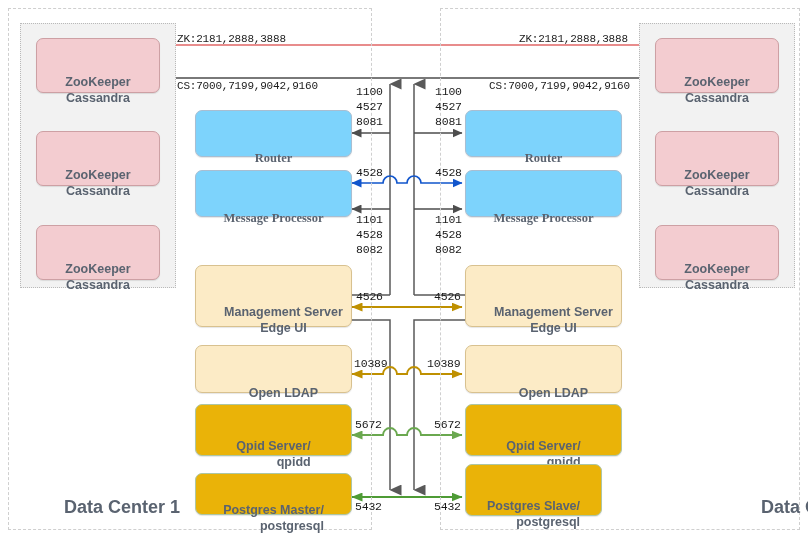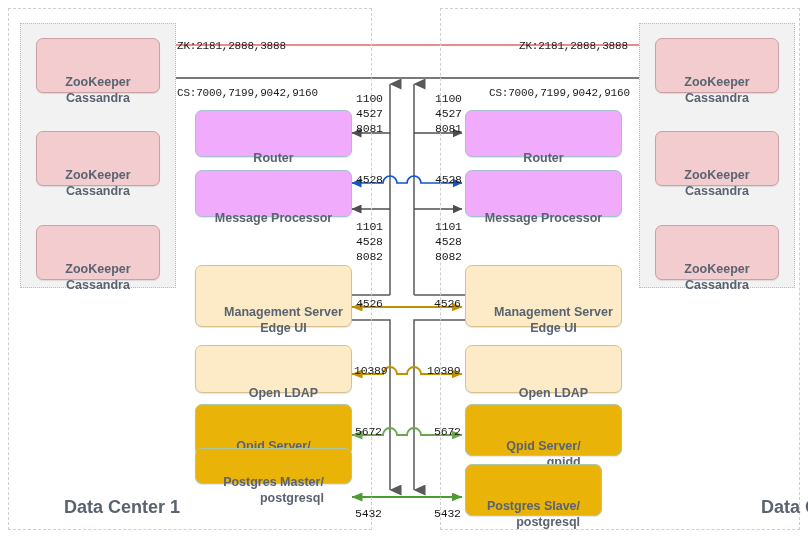--- a/index.html
+++ b/index.html
@@ -14,41 +14,40 @@
     position:absolute;box-sizing:border-box;
     border:1px solid #b0b0b0;border-radius:7px;
     display:flex;align-items:center;justify-content:center;
     text-align:center;line-height:1.28;
     font-size:12.5px;font-weight:bold;color:#5a6370;
     font-family:"Liberation Sans", sans-serif;
     box-shadow:0 1px 1px rgba(0,0,0,0.10);
   }
   .node span{display:block;pointer-events:none;white-space:pre-line;margin-top:48px;}
   .n-red{background:#f3ccd0;border-color:#cda0a4;}
-  .n-blue{background:#f0abfc;border-color:#a8bed2;}
+  .n-blue{background:#7dd3fc;border-color:#a8bed2;font-family:Liberation Serif, serif;}
   .n-yellow{background:#fcebc6;border-color:#d8c18f;padding-left:20px;}
   .n-green{background:#eab308;border-color:#adc6a4;text-align:right;}
 
   .zkgroup{
     position:absolute;box-sizing:border-box;
     background:#f2f2f2;border:1.5px dotted #b9b9b9;
   }
   .dc{
     position:absolute;box-sizing:border-box;
     border:1.4px dashed #cfcfcf;background:transparent;
   }
   .dclabel{
     position:absolute;font-size:18px;font-weight:bold;color:#5a6370;
     font-family:"Liberation Sans", sans-serif;white-space:nowrap;padding-left:44px;
   }
   .plabel{
     position:absolute;font-size:11px;color:#1a1a1a;
     font-family:"Liberation Mono", monospace;white-space:nowrap;
     letter-spacing:-0.2px;
-    margin-top:7px;
   }
   .plabel.mono2{font-size:11.5px;}
 </style>
 </head>
 <body>
 
 <div id="stage">
 
   <svg id="diagram" viewBox="0 0 808 546" xmlns="http://www.w3.org/2000/svg">
     <defs>
@@ -173,21 +172,21 @@
     <span>Management Server
 Edge UI</span>
   </div>
   <div class="node n-yellow" style="left:195px;top:345px;width:157px;height:48px;">
     <span>Open LDAP</span>
   </div>
   <div class="node n-green" style="left:195px;top:404px;width:157px;height:52px;">
     <span>Qpid Server/
 qpidd</span>
   </div>
-  <div class="node n-green" style="left:195px;top:448px;width:157px;height:36px;">
+  <div class="node n-green" style="left:195px;top:473px;width:157px;height:42px;">
     <span>Postgres Master/
 postgresql</span>
   </div>
 
   <div class="node n-red" style="left:655px;top:38px;width:124px;height:55px;">
     <span>ZooKeeper
 Cassandra</span>
   </div>
   <div class="node n-red" style="left:655px;top:131px;width:124px;height:55px;">
     <span>ZooKeeper

